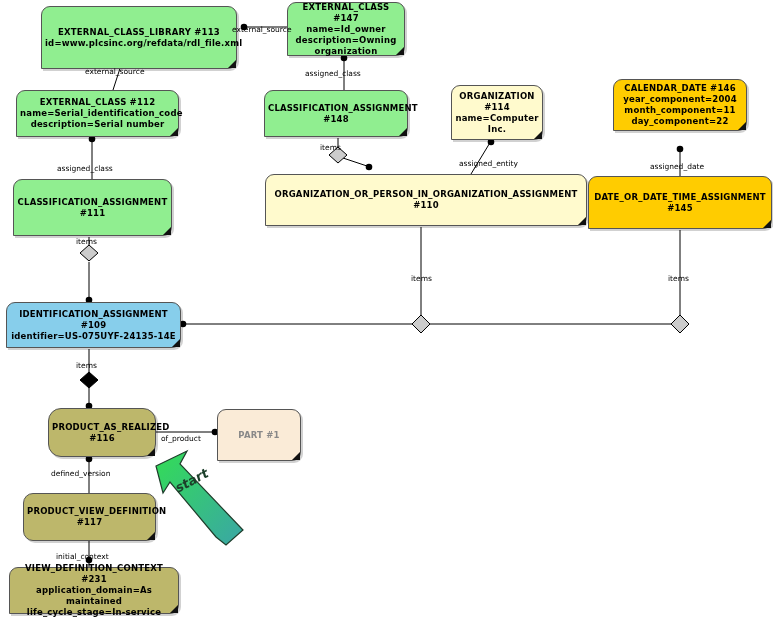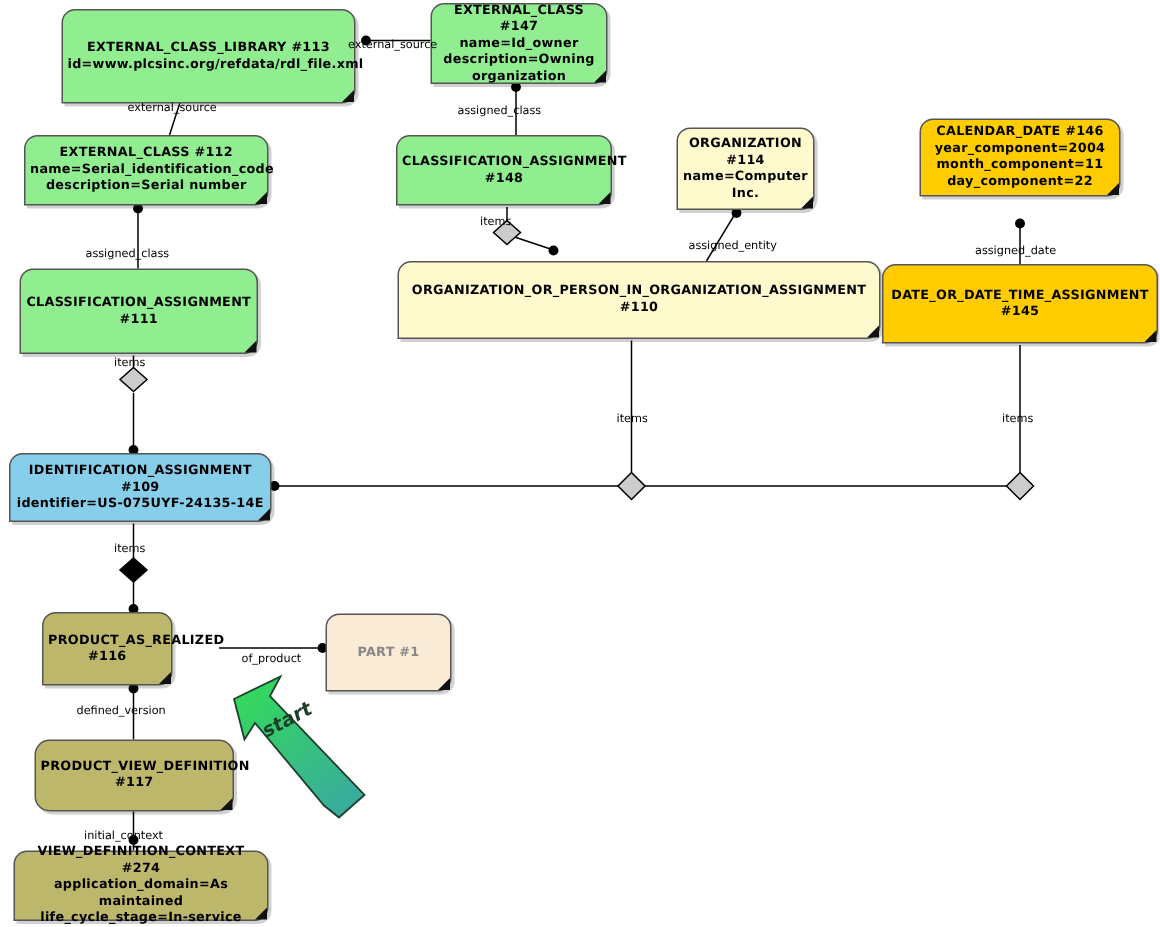--- a/index.html
+++ b/index.html
@@ -203,39 +203,39 @@
     <div class="lines">DATE_OR_DATE_TIME_ASSIGNMENT #145</div>
     <span class="corner"></span>
   </div>
 
   <div class="node" style="left:6px; top:302px; width:175px; height:46px; background:#87ceeb;">
     <div class="lines">IDENTIFICATION_ASSIGNMENT #109
 identifier=US-075UYF-24135-14E</div>
     <span class="corner"></span>
   </div>
 
-  <div class="node" style="left:28px; top:408px; width:87px; height:49px; background:#bdb76b;">
+  <div class="node" style="left:48px; top:408px; width:108px; height:49px; background:#bdb76b;border-radius:13px;">
     <div class="lines">PRODUCT_AS_REALIZED
 #116</div>
     <span class="corner"></span>
   </div>
 
   <div class="node" style="left:217px; top:409px; width:84px; height:52px; background:#faebd7; color:#888888; font-weight:bold;">
     <div class="lines">PART #1</div>
     <span class="corner"></span>
   </div>
 
   <div class="node" style="left:23px; top:493px; width:133px; height:48px; background:#bdb76b;border-radius:10px;">
     <div class="lines">PRODUCT_VIEW_DEFINITION
 #117</div>
     <span class="corner"></span>
   </div>
 
   <div class="node" style="left:9px; top:567px; width:170px; height:47px; background:#bdb76b;">
-    <div class="lines">VIEW_DEFINITION_CONTEXT #274
+    <div class="lines">VIEW_DEFINITION_CONTEXT #231
 application_domain=As maintained
 life_cycle_stage=In-service</div>
     <span class="corner"></span>
   </div>
 
   <div class="edge-label" style="left:232px; top:26px;">external_source</div>
   <div class="edge-label" style="left:85px; top:68px;">external_source</div>
   <div class="edge-label" style="left:305px; top:70px;">assigned_class</div>
   <div class="edge-label" style="left:57px; top:165px;">assigned_class</div>
   <div class="edge-label" style="left:320px; top:144px;">items</div>

